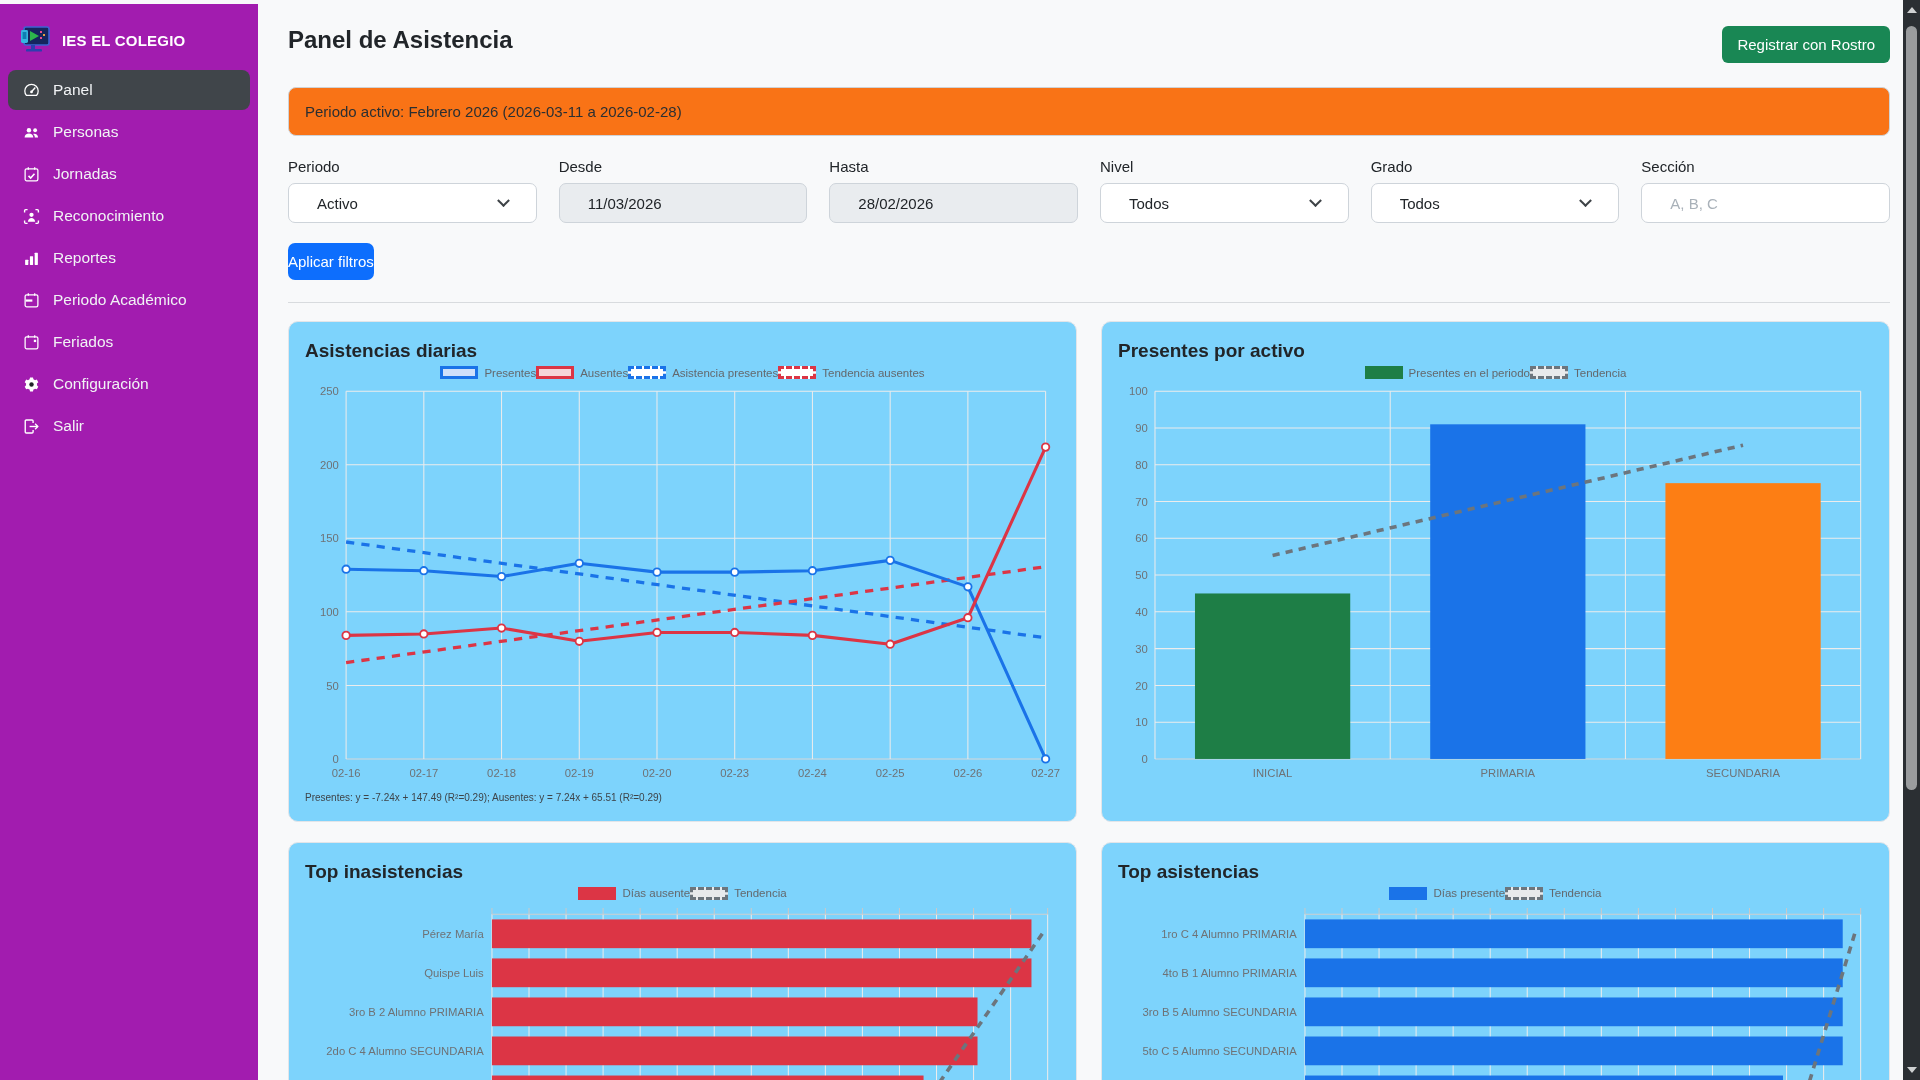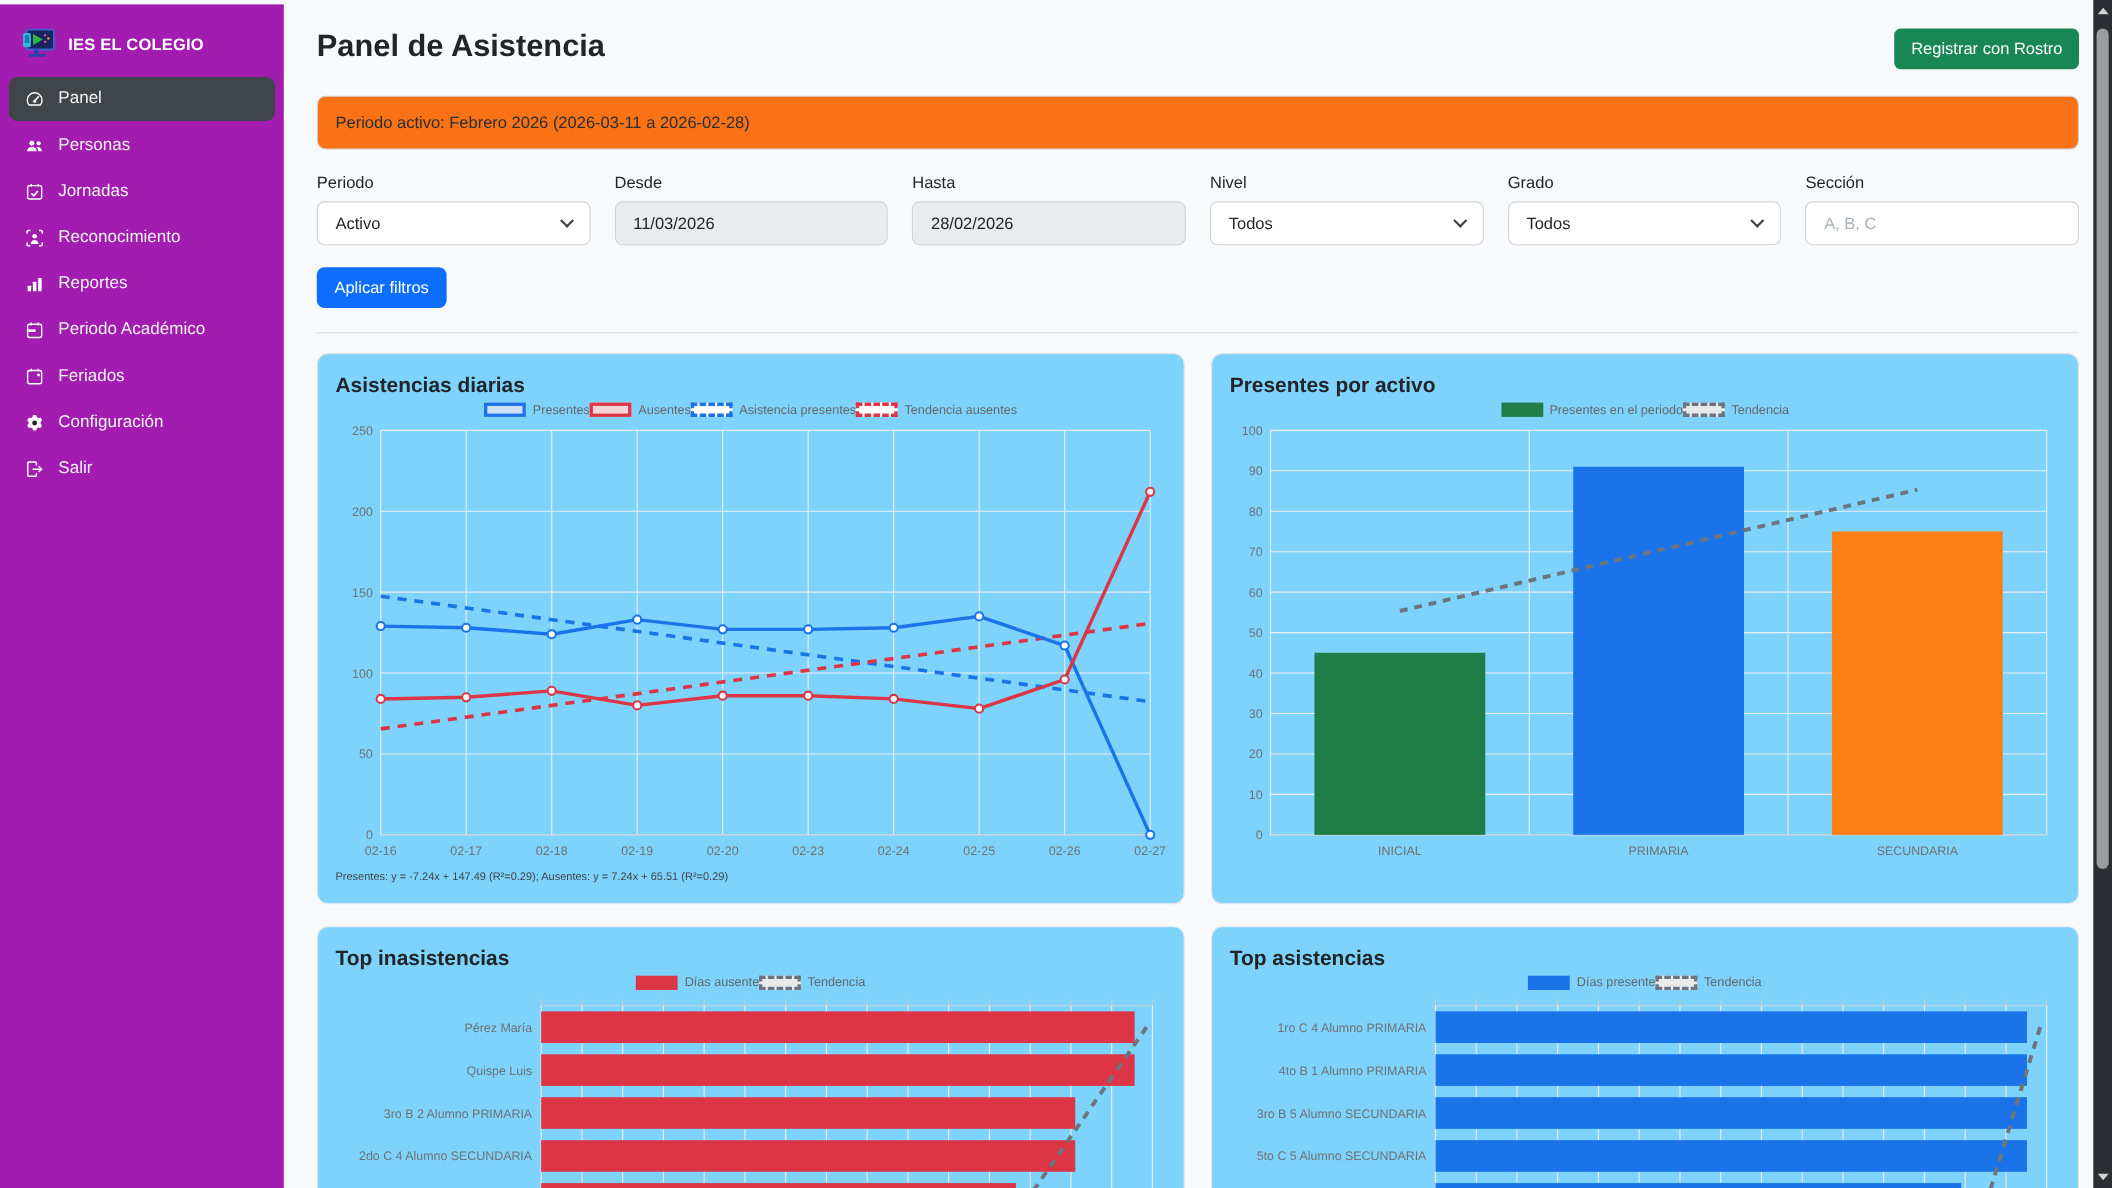--- a/index.html
+++ b/index.html
@@ -16,38 +16,38 @@
   .side-item { display:flex; align-items:center; gap:13px; padding:11px 14px;
                border-radius:8px; color:#f1f3f5; font-size:15.5px; cursor:pointer; margin-bottom:2px; }
   .side-item.active { background:#40454a; }
   .side-icon { width:18px; height:18px; display:inline-flex; align-items:center; justify-content:center; }
   .side-icon svg { width:17px; height:17px; }
 
   
   .main { position:absolute; left:258px; top:0; width:1645px; height:1080px;
           padding:26px 13px 0 30px; }
   .head-row { display:flex; justify-content:space-between; align-items:flex-start; }
-  .page-title { font-size:28px; font-weight:600; color:#212529; }
+  .page-title { font-size:24px; font-weight:600; color:#212529; }
   .btn-green { background:#198754; color:#fff; border:none; border-radius:6px;
                padding:10px 15px; font-size:15px; cursor:pointer; font-family:inherit; }
   .alert { margin-top:24px; background:#f97316; border:1px solid #cfd2d5; border-radius:8px;
            padding:15px 16px; font-size:15px; color:#2b2f32; }
 
   .filters { display:grid; grid-template-columns:repeat(6,1fr); gap:22px; margin-top:22px; }
   .f-label { font-size:15px; color:#212529; margin-bottom:8px; }
   .select-box, .text-input, .date-input {
       height:40px; border:1px solid #ced4da; border-radius:7px; background:#fff;
-      font-size:15px; color:#212529; padding:8px 16px; width:100%; display:flex;
+      font-size:15px; color:#212529; padding:8px 28px; width:100%; display:flex;
       align-items:center; justify-content:space-between; font-family:inherit; }
   .date-input { background:#e9ecef; }
   .chev { width:9px; height:9px; border-right:2px solid #3e4347; border-bottom:2px solid #3e4347;
           transform:rotate(45deg) translate(-2px,-2px); flex:0 0 auto; }
   .text-input::placeholder { color:#a9b1b9; }
   .btn-blue { margin-top:20px; background:#0d6efd; color:#fff; border:none; border-radius:7px;
-              padding:10px 16px; font-size:15px; cursor:pointer; font-family:inherit; }
+              padding:10px 0; font-size:15px; cursor:pointer; font-family:inherit; }
   hr.sep { border:none; border-top:1px solid #d8dbde; margin:22px 0 18px 0; }
 
   
   .cards { display:grid; grid-template-columns:1fr 1fr; gap:24px; }
   .cards + .cards { margin-top:20px; }
   .card { background:#7dd3fc; border:1px solid #e2e5e9; border-radius:10px; padding:18px 16px; }
   .card-title { font-size:19px; font-weight:600; color:#212529; margin-bottom:4px; }
   .legend { display:flex; justify-content:center; align-items:center; margin:2px 0 4px 0; }
   .lg-item { display:inline-flex; align-items:center; gap:6px; }
   .lg-swatch { width:38px; height:13px; display:inline-block; }

